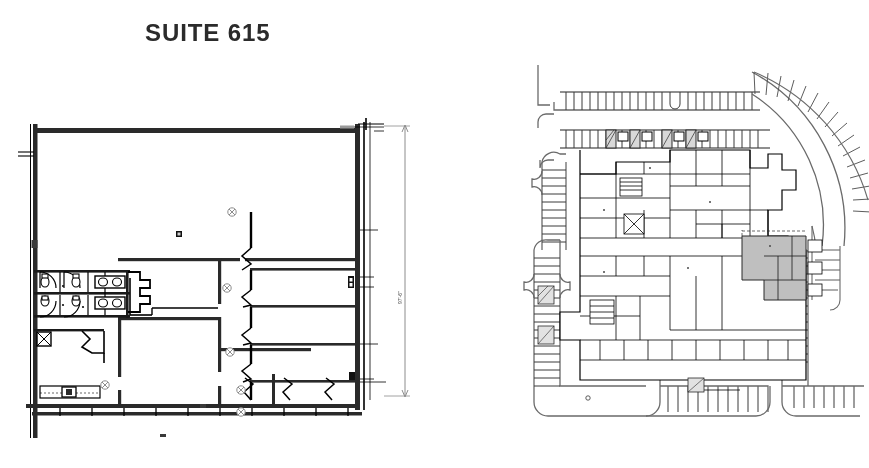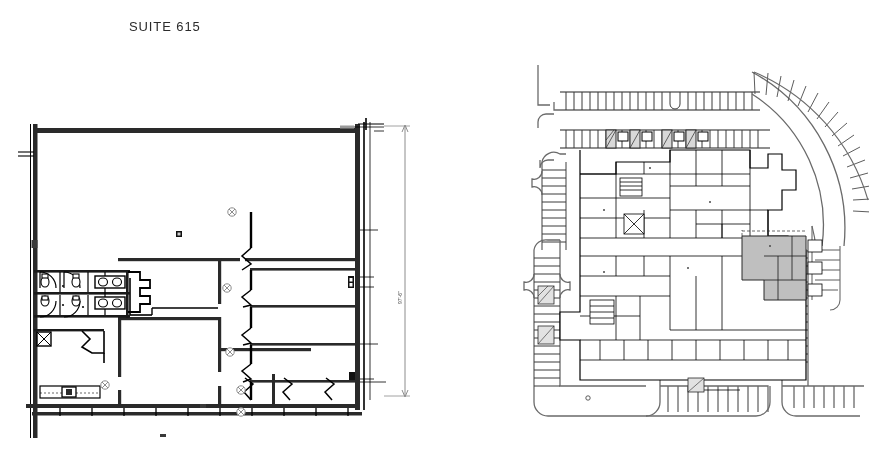--- a/index.html
+++ b/index.html
@@ -17,25 +17,25 @@
     position: relative;
   }
   #page {
     position: relative;
     width: 869px;
     height: 468px;
     background: #ffffff;
   }
   #suite-title {
     position: absolute;
-    left: 129px;
+    left: 145px;
     top: 19px;
-    font-size: 13px;
+    font-size: 24px;
     letter-spacing: 0.9px;
-    font-weight: 400;
+    font-weight: 700;
     color: #2b2b2b;
     white-space: nowrap;
     font-family: "Liberation Sans", sans-serif;
   }
   .plan-svg {
     position: absolute;
     display: block;
   }
   #floorplan-panel {
     left: 0px;

